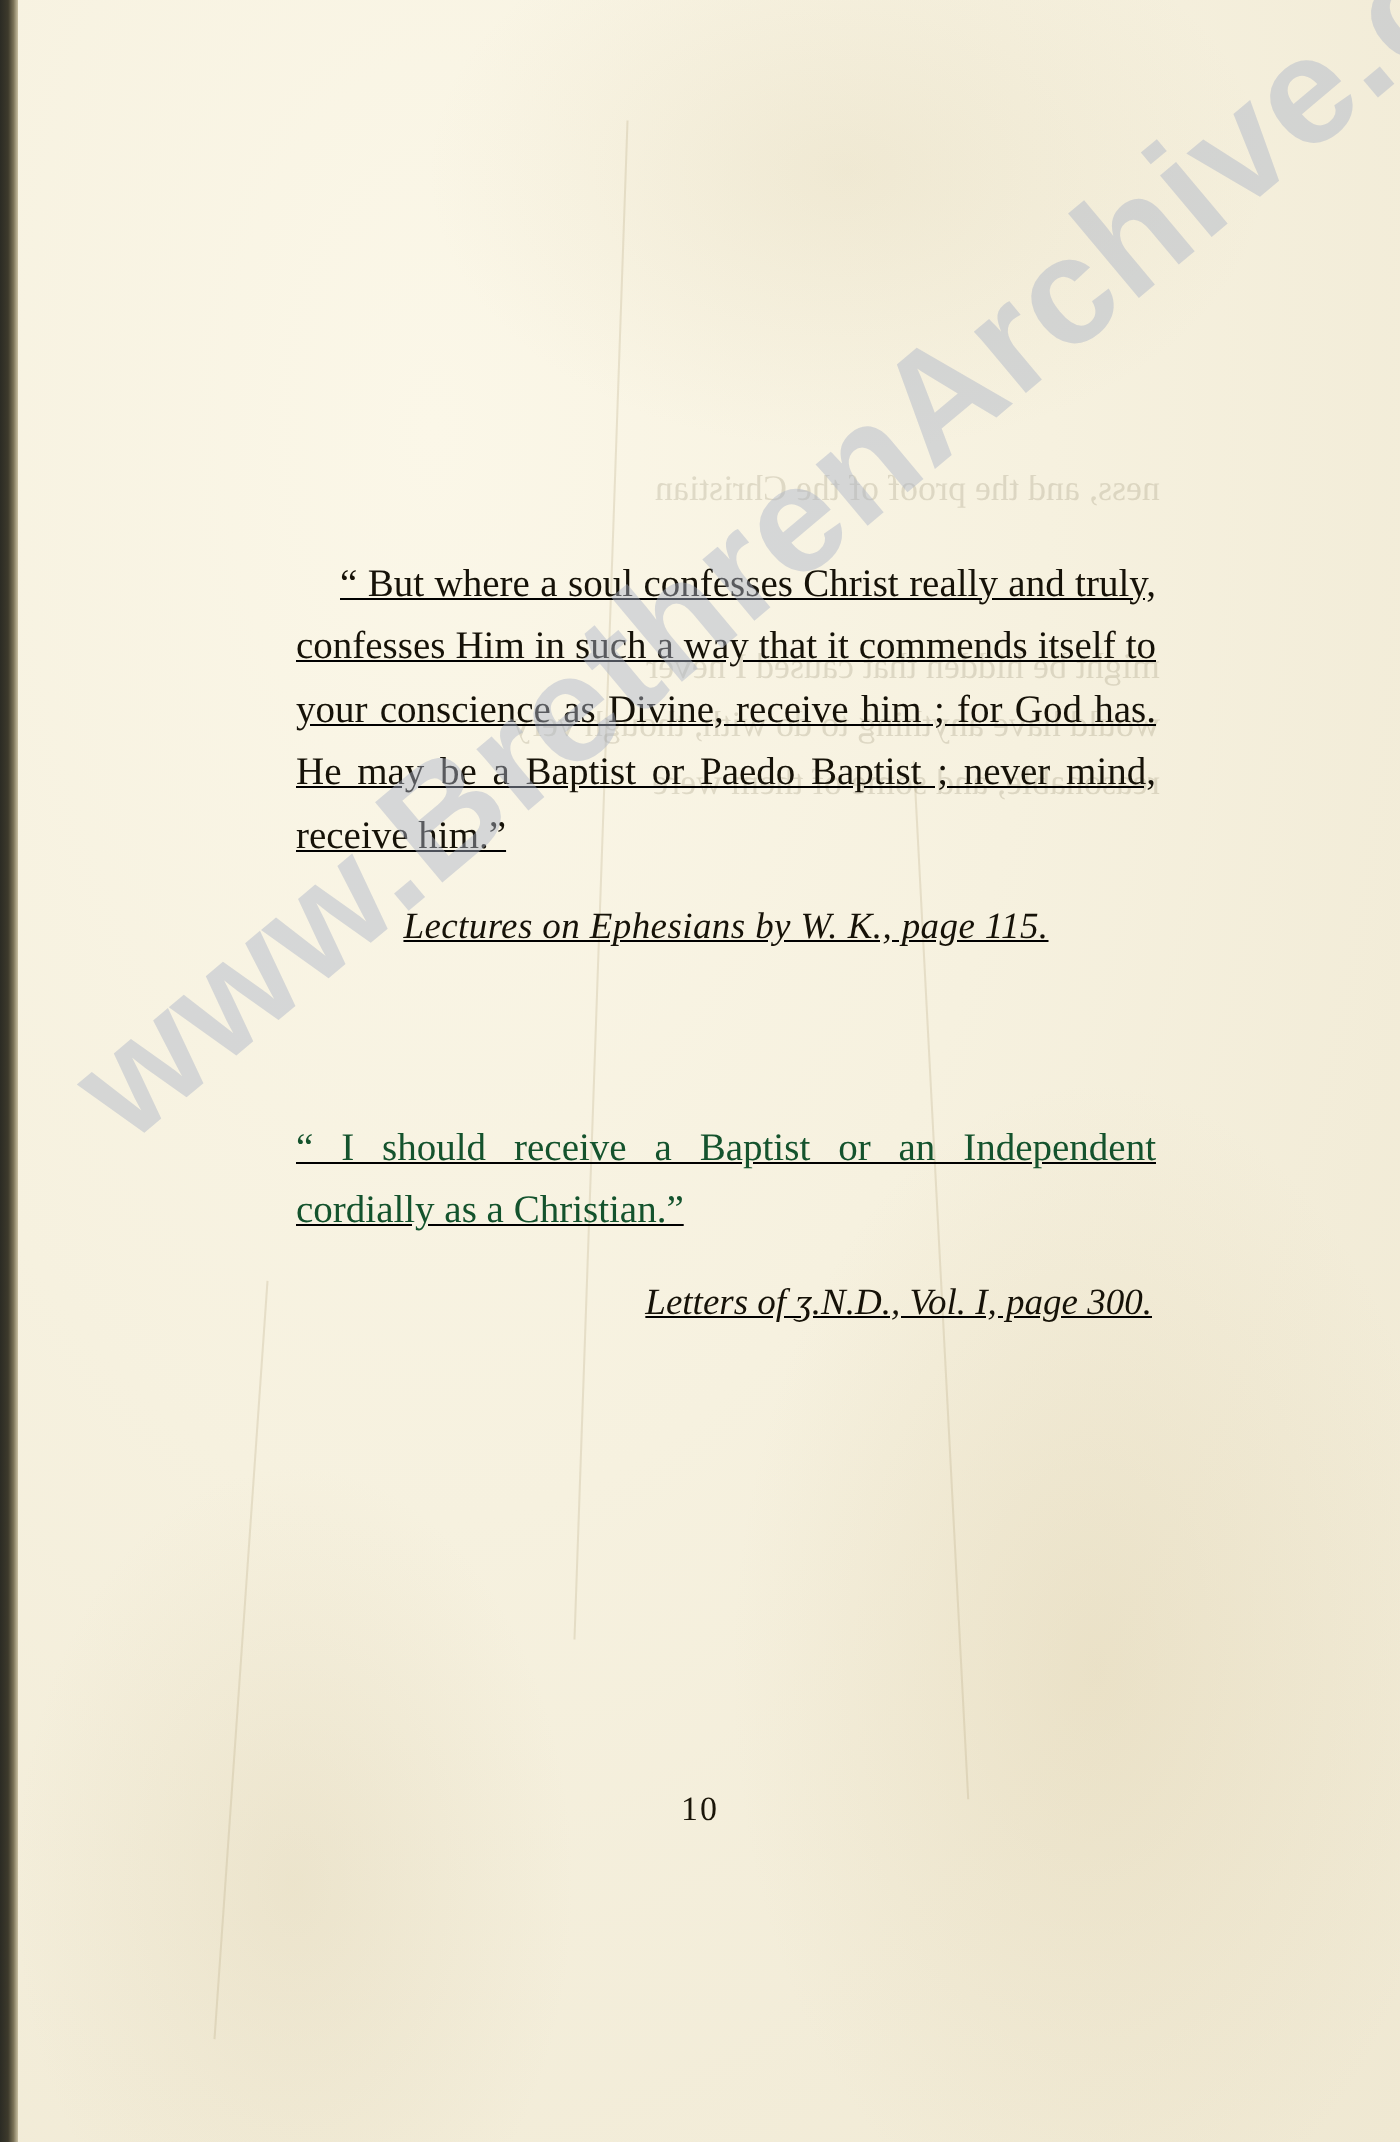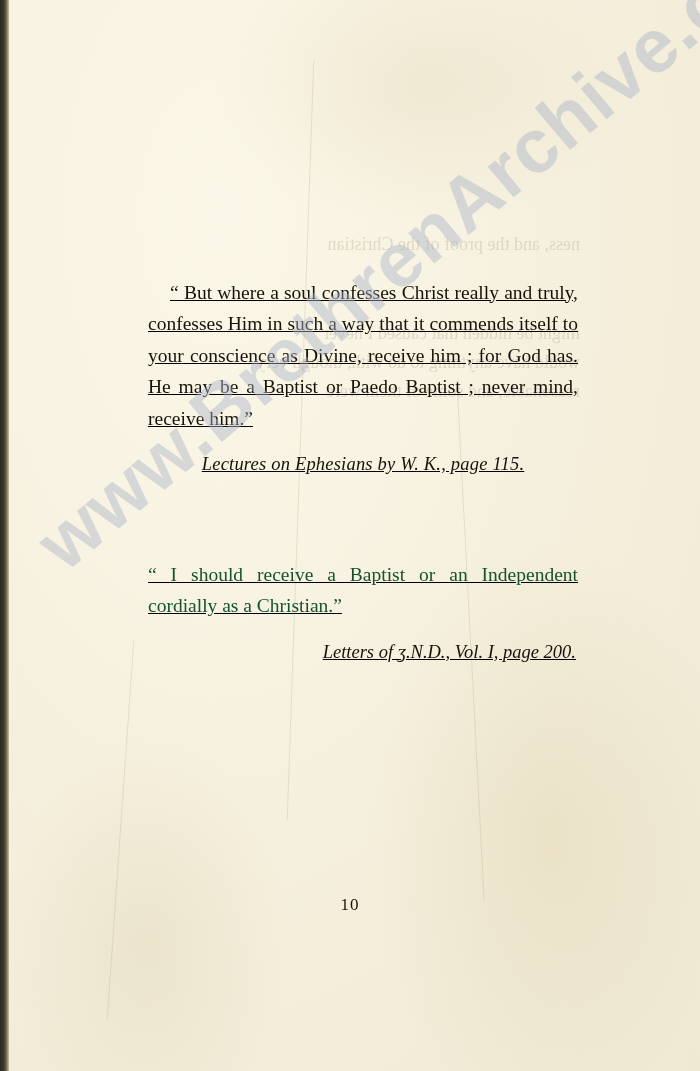--- a/index.html
+++ b/index.html
@@ -178,21 +178,21 @@
 
   <div class="content">
 
     <div class="block1">
       <p class="para"><span class="indent"></span><span>“ But where a soul confesses Christ really and truly, confesses Him in such a way that it commends itself to your conscience as Divine, receive him ;   for God has.   He may be a Baptist or Paedo Baptist ;  never mind, receive him.”</span></p>
       <div class="attrib first">Lectures on Ephesians by W. K., page 115.</div>
     </div>
 
     <div class="block2">
       <p class="para2"><span class="indent"></span><span>“ I should receive a Baptist or an Independent cordially as a Christian.”</span></p>
-      <div class="attrib2">Letters of ʒ.N.D., Vol. I, page 200.</div>
+      <div class="attrib2">Letters of ʒ.N.D., Vol. I, page 300.</div>
     </div>
 
   </div>
 
   <div class="folio">10</div>
 
   <div class="watermark">
     <div class="watermark-text">www.BrethrenArchive.org</div>
   </div>
 

